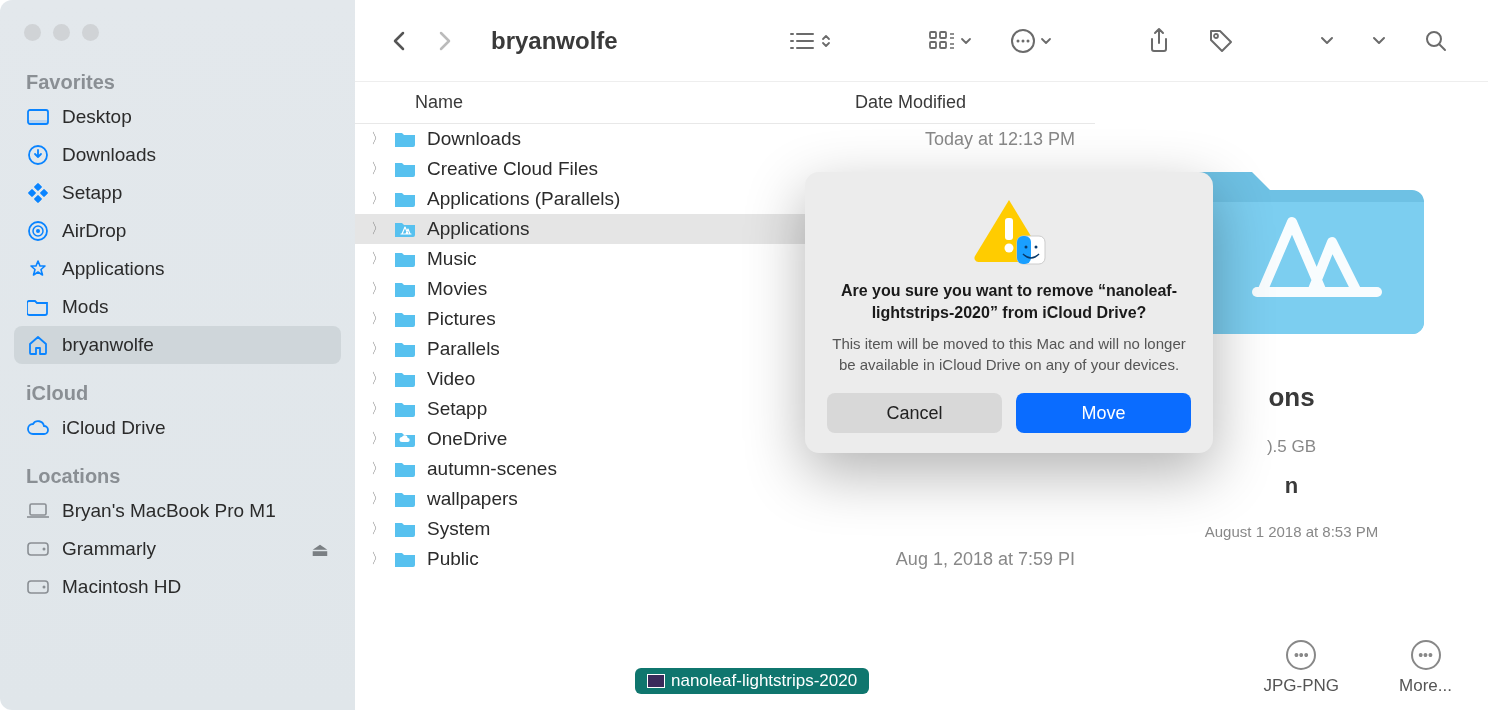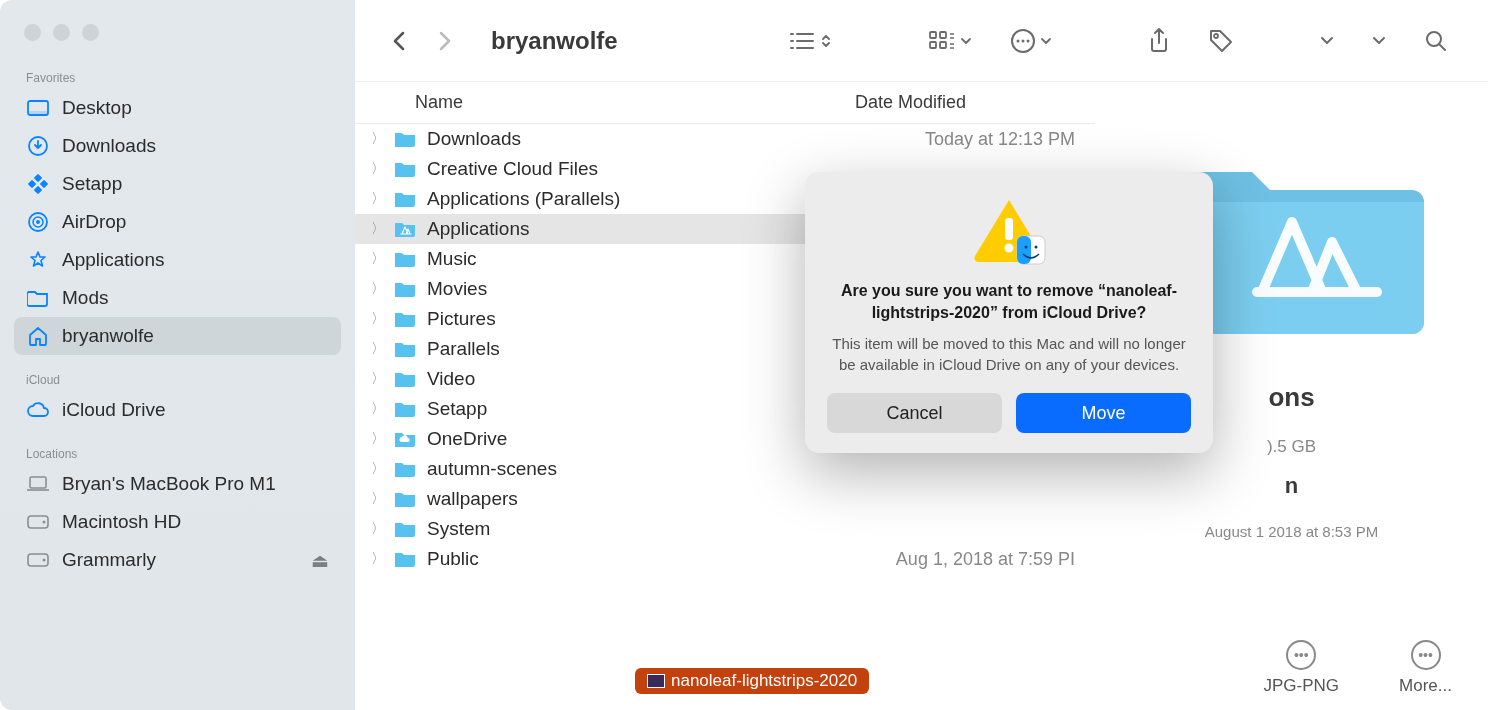--- a/index.html
+++ b/index.html
@@ -1,21 +1,21 @@
 <!DOCTYPE html>
 <html><head>
 <meta charset="utf-8">
 <style>
 * { margin: 0; padding: 0; box-sizing: border-box; font-family: -apple-system, BlinkMacSystemFont, "Segoe UI", Helvetica, Arial, sans-serif; }
 body { width: 1488px; height: 710px; background: #fff; overflow: hidden; border-radius: 12px; }
 .window { display: flex; width: 100%; height: 100%; }
 .sidebar { width: 355px; background: linear-gradient(to bottom, #e3e8ec, #e0e6ea); padding: 24px 14px 0 14px; display: flex; flex-direction: column; }
 .traffic { display: flex; gap: 12px; padding: 0 0 24px 10px; }
 .traffic span { width: 17px; height: 17px; border-radius: 50%; background: #d0d3d6; display: inline-block; }
-.section-label { color: #8a8f94; font-size: 12px; font-weight: 400; padding: 6px 12px 4px 12px; }
+.section-label { color: #8a8f94; font-size: 20px; font-weight: 700; padding: 6px 12px 4px 12px; }
 .s-item { display: flex; align-items: center; gap: 12px; padding: 7px 12px; border-radius: 8px; font-size: 19px; color: #2b2b2b; }
 .s-item.selected { background: #cfd6da; }
 .s-item .ico { width: 24px; height: 24px; display: flex; align-items: center; justify-content: center; color: #0a84ff; }
 .s-item .ico.gray { color: #8a8f94; }
 .eject { margin-left: auto; color: #7a7f83; }
 .main { flex: 1; display: flex; flex-direction: column; background: #fff; }
 .toolbar { height: 82px; display: flex; align-items: center; padding: 0 30px; gap: 18px; border-bottom: 1px solid #eee; }
 .nav-btn { color: #888; font-size: 28px; padding: 0 6px; }
 .nav-btn.active { color: #444; }
 .title { font-size: 24px; font-weight: 600; color: #3a3a3a; margin-left: 14px; }
@@ -27,21 +27,21 @@
 .list-header .col-name { flex: 1; }
 .list-header .col-date { width: 220px; }
 .rows { flex: 1; overflow: hidden; }
 .row { display: flex; align-items: center; padding: 4px 20px 4px 16px; font-size: 19px; color: #2b2b2b; }
 .row.selected { background: #e5e5e5; }
 .row .chev { width: 20px; color: #888; font-size: 14px; }
 .row .ficon { width: 28px; height: 22px; margin-right: 8px; display: flex; align-items: center; justify-content: center; }
 .row .rname { flex: 1; }
 .row .rdate { width: 260px; color: #888; font-size: 18px; text-align: right; }
 .folder-svg { width: 22px; height: 18px; }
-.drag-chip { position: absolute; left: 280px; bottom: 16px; background: #c2410c; color: #fff; padding: 3px 12px; border-radius: 6px; font-size: 17px; display: flex; align-items: center; gap: 6px; }
+.drag-chip { position: absolute; left: 280px; bottom: 16px; background: #0f766e; color: #fff; padding: 3px 12px; border-radius: 6px; font-size: 17px; display: flex; align-items: center; gap: 6px; }
 .drag-chip .thumb { width: 18px; height: 14px; background: #3a2a5a; border: 1px solid #fff; }
 .preview { flex: 1; padding: 20px; position: relative; }
 .big-folder { width: 280px; height: 210px; margin: 30px auto 0; position: relative; }
 .info-text { color: #3a3a3a; font-size: 18px; }
 .info-sub { color: #888; font-size: 17px; margin-top: 24px; }
 .quick-actions { position: absolute; bottom: 14px; right: 36px; display: flex; gap: 60px; }
 .qa { display: flex; flex-direction: column; align-items: center; gap: 6px; color: #555; font-size: 17px; }
 .qa .qicon { width: 30px; height: 30px; border: 2px solid #888; border-radius: 50%; display: flex; align-items: center; justify-content: center; font-size: 14px; color: #888; }
 .dialog { position: absolute; left: 450px; top: 90px; width: 408px; background: #ececec; border-radius: 14px; box-shadow: 0 20px 60px rgba(0,0,0,0.3); padding: 24px 22px 20px; text-align: center; z-index: 100; }
 .dialog .warn-icon { margin: 0 auto 14px; width: 80px; height: 70px; position: relative; }
@@ -150,31 +150,31 @@
         </span>
       <span>Bryan's MacBook Pro M1</span>
     </div>
     <div class="s-item">
       <span class="ico gray">
           <svg width="22" height="14" viewBox="0 0 22 14">
             <rect x="1" y="1" width="20" height="12" rx="3" fill="none" stroke="#8a8f94" stroke-width="1.6"></rect>
             <circle cx="17" cy="7" r="1.5" fill="#8a8f94"></circle>
           </svg>
         </span>
-      <span>Macintosh HD</span>
+      <span>Grammarly</span>
+      <span class="eject">⏏</span>
     </div>
     <div class="s-item">
       <span class="ico gray">
           <svg width="22" height="14" viewBox="0 0 22 14">
             <rect x="1" y="1" width="20" height="12" rx="3" fill="none" stroke="#8a8f94" stroke-width="1.6"></rect>
             <circle cx="17" cy="7" r="1.5" fill="#8a8f94"></circle>
           </svg>
         </span>
-      <span>Grammarly</span>
-      <span class="eject">⏏</span>
+      <span>Macintosh HD</span>
     </div>
   </div>
 
   <div class="main">
     <div class="toolbar">
       <span class="nav-btn active">
           <svg width="16" height="24" viewBox="0 0 16 24">
             <path d="M12 4l-8 8 8 8" fill="none" stroke="#555" stroke-width="2.5" stroke-linecap="round" stroke-linejoin="round"></path>
           </svg>
         </span>

